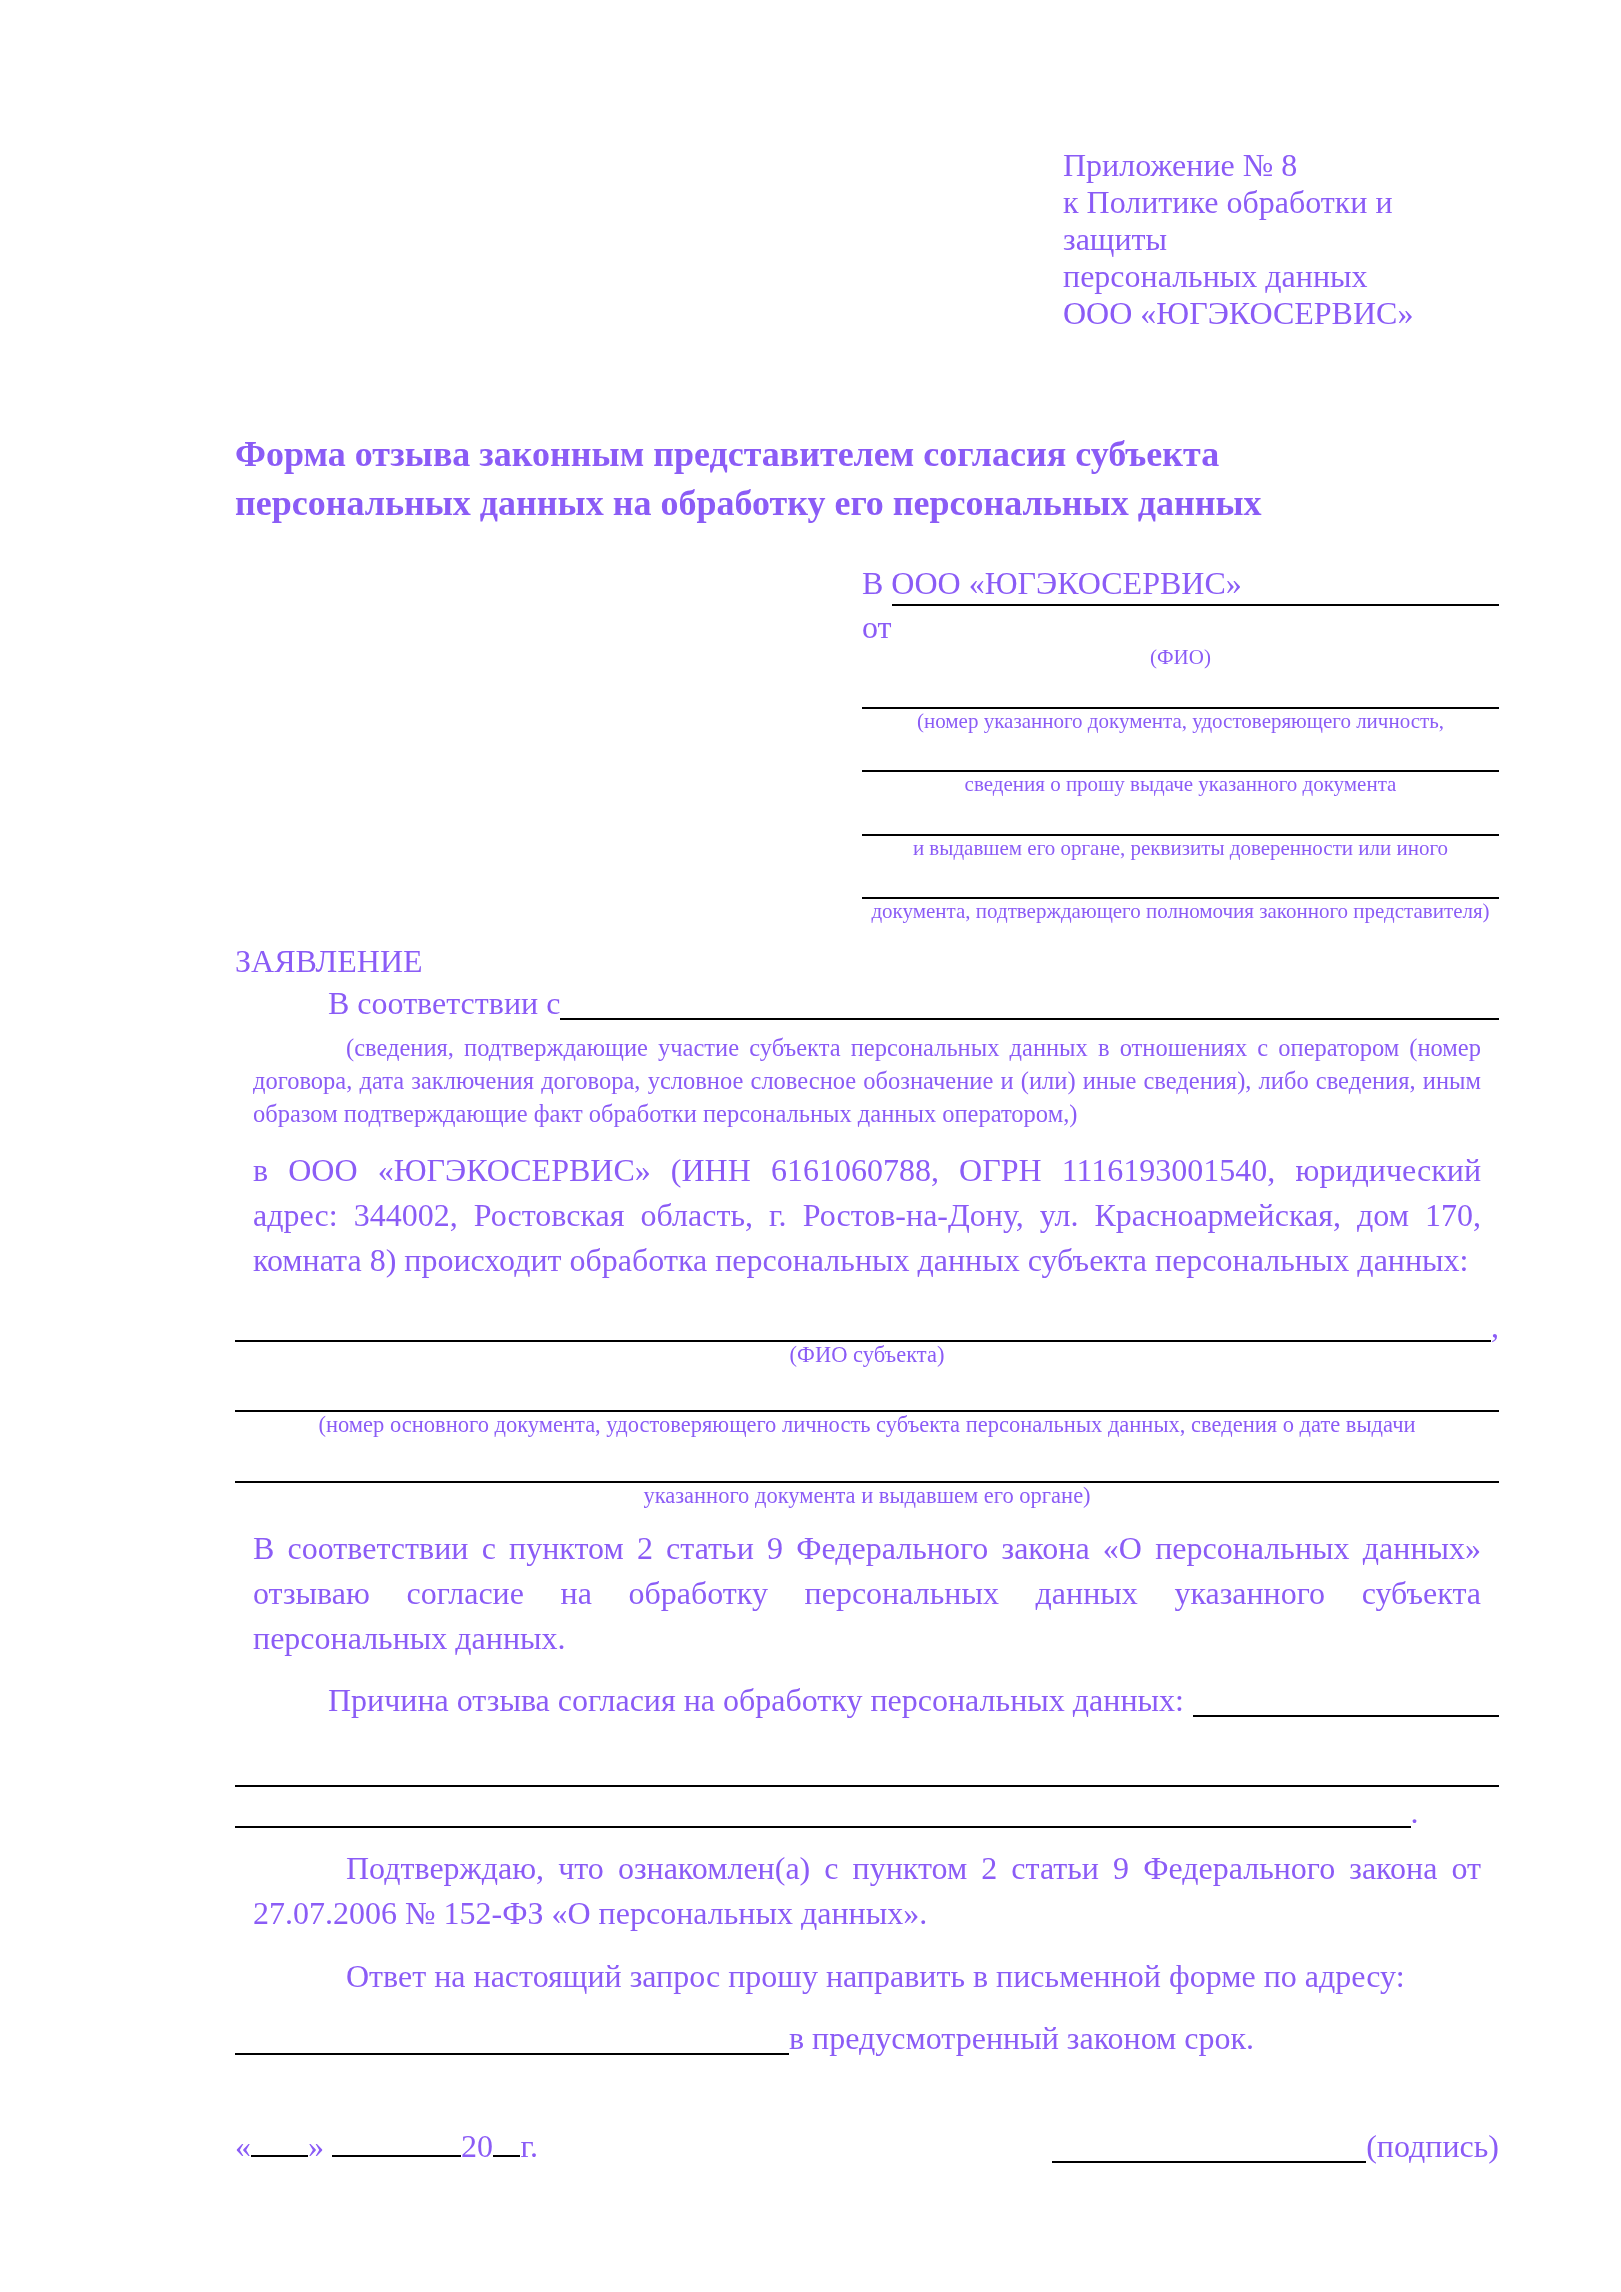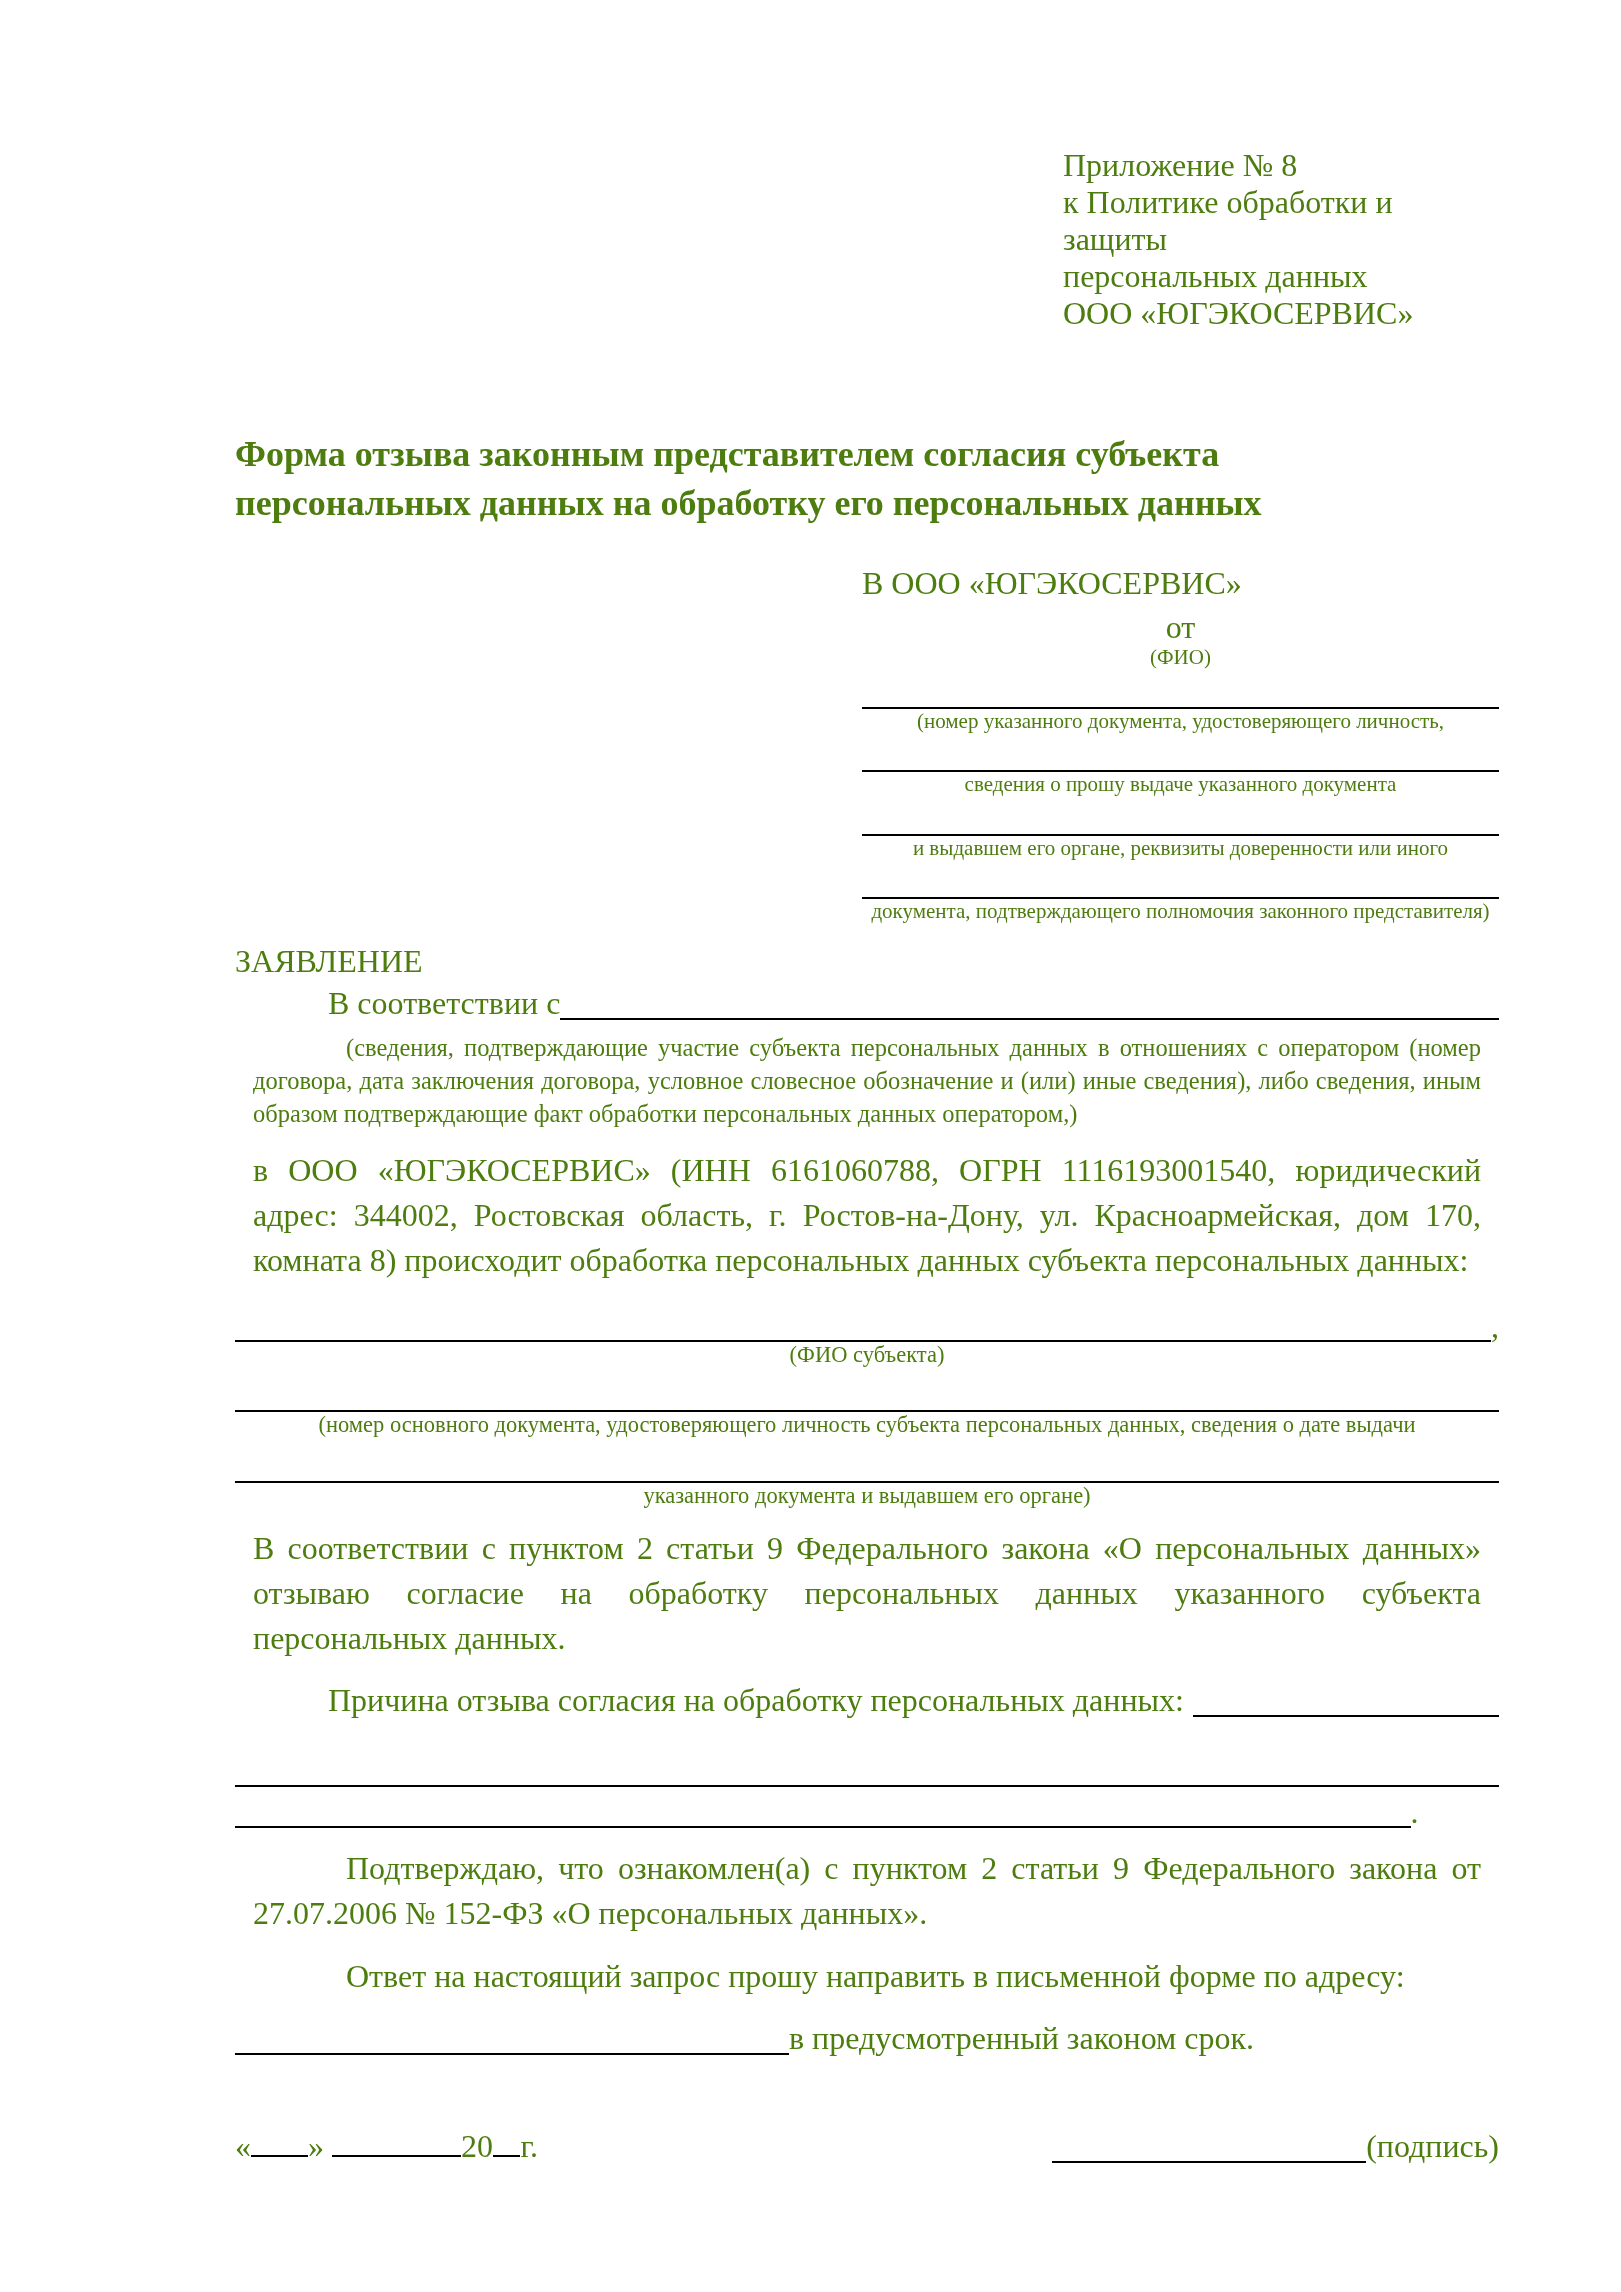--- a/index.html
+++ b/index.html
@@ -1,17 +1,17 @@
 <!DOCTYPE html>
 <html><head>
 <meta charset="utf-8">
 <style>
   html,body{margin:0;padding:0;background:#888;}
   .page{
-    width:1621px;height:2293px;background:#ffffff;color:#4d7c0f;
+    width:1621px;height:2293px;background:#ffffff;color:#8b5cf6;
     font-family:"Liberation Serif","DejaVu Serif",serif;
     font-size:32px;line-height:47px;
     position:relative;overflow:hidden;margin:0 auto;
   }
   .content{padding:0 122px 0 235px;}
   p{margin:18px;}
   .just{text-align:justify;}
   .ind{text-indent:93px;}
   .center{}
   .bold{font-weight:bold;}
@@ -24,21 +24,21 @@
 
   
   .addressee{margin-top:35px;margin-left:627px;width:637px;}
   .addr-line{height:41px;line-height:41px;}
   .fill-row{display:flex;align-items:flex-end;}
   .fill-row .lbl{white-space:nowrap;}
   .blank{border-bottom:2.9px solid #000;}
   .fill-row .blank{flex:1 1 auto;margin-bottom:6.9px;}
   .caption{font-size:21px;line-height:24.5px;text-align:center;}
   .addr-blank{height:37px;}
-  .addr-row{height:41px;display:flex;align-items:center;flex-direction:column;}
+  .addr-row{height:41px;display:flex;align-items:flex-start;}
 
   .statement-heading{margin-top:17.6px;height:41px;line-height:41px;}
   .intro-row{height:45px;}
   .intro-row .lbl{padding-left:93px;}
   .smallprint{font-size:24.5px;line-height:33px;text-align:justify;text-indent:93px;margin-top:3.9px;}
   .para{line-height:45px;}
 
   .subject-blank-row{display:flex;align-items:flex-end;height:41px;margin-top:3.9px;}
   .subject-blank-row .blank{flex:1 1 auto;}
   .subject-blank-row .tail{white-space:nowrap;line-height:32px;}

